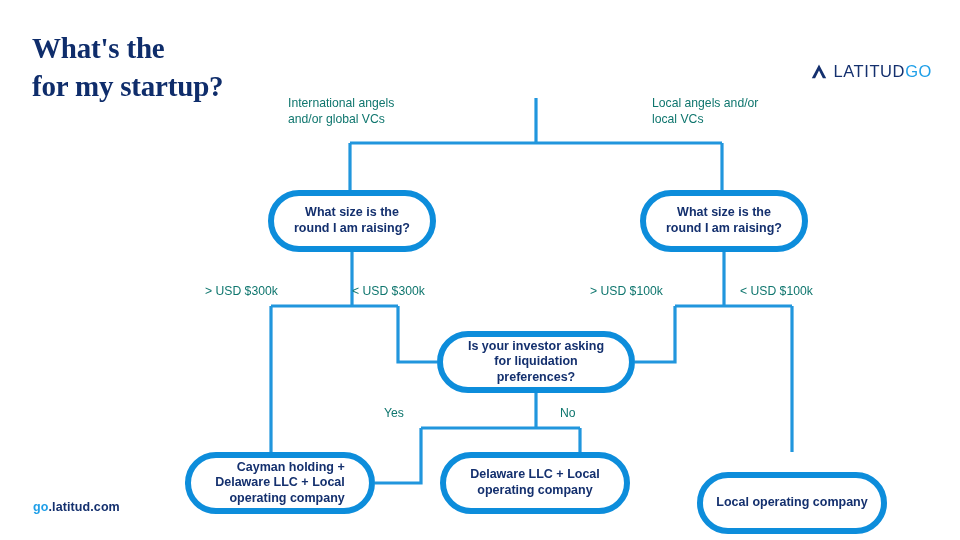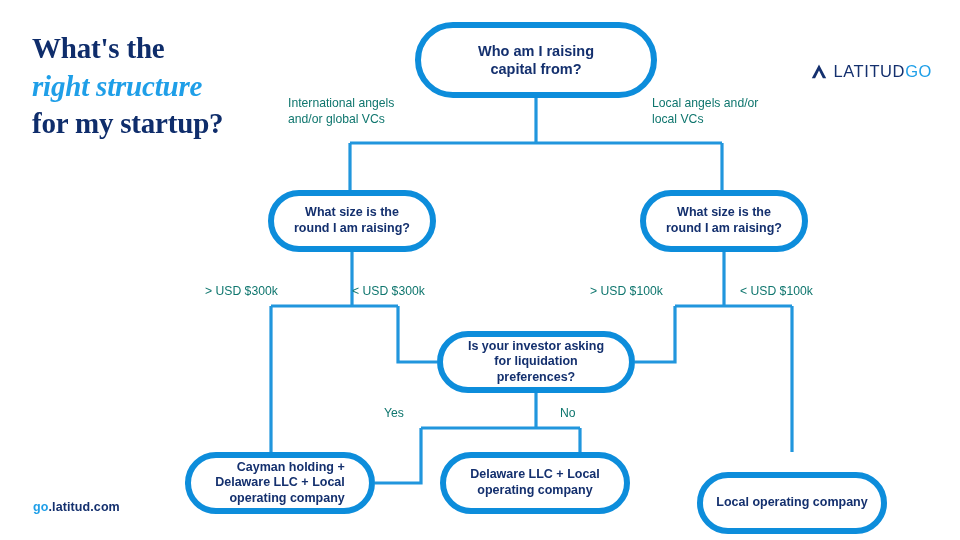--- a/index.html
+++ b/index.html
@@ -121,21 +121,20 @@
   .lbl-yes   { left: 384px; top: 406px; width: 60px; }
   .lbl-no    { left: 560px; top: 406px; width: 60px; }
 </style>
 </head>
 <body>
 
 <div id="page">
 
   <div id="title-block">
     <span class="line">What's the</span>
-    <span class="line accent">right structure</span>
     <span class="line">for my startup?</span>
   </div>
 
   <div id="logo">
     <span class="mark">
       <svg width="16" height="15" viewBox="0 0 16 15" aria-hidden="true">
         <path d="M8 0.5 L15.2 14.2 L11.9 14.2 L8 6.4 L4.1 14.2 L0.8 14.2 Z" fill="#14306e"></path>
       </svg>
     </span>
     <span class="wordmark"><span>LATITUD</span><span class="go">GO</span></span>
@@ -165,24 +164,20 @@
 
       <path d="M536,393 L536,428"></path>
       <path d="M421,428 L580,428"></path>
 
       <path d="M421,428 L421,483 L375,483"></path>
 
       <path d="M580,428 L580,452"></path>
     </g>
   </svg>
 
-  <div class="node node-root">
-    <span class="txt" style="white-space:pre-line">Who am I raising
-capital from?</span>
-  </div>
 
   <div class="node node-q-left">
     <span class="txt" style="white-space:pre-line">What size is the
 round I am raising?</span>
   </div>
 
   <div class="node node-q-right">
     <span class="txt" style="white-space:pre-line">What size is the
 round I am raising?</span>
   </div>

